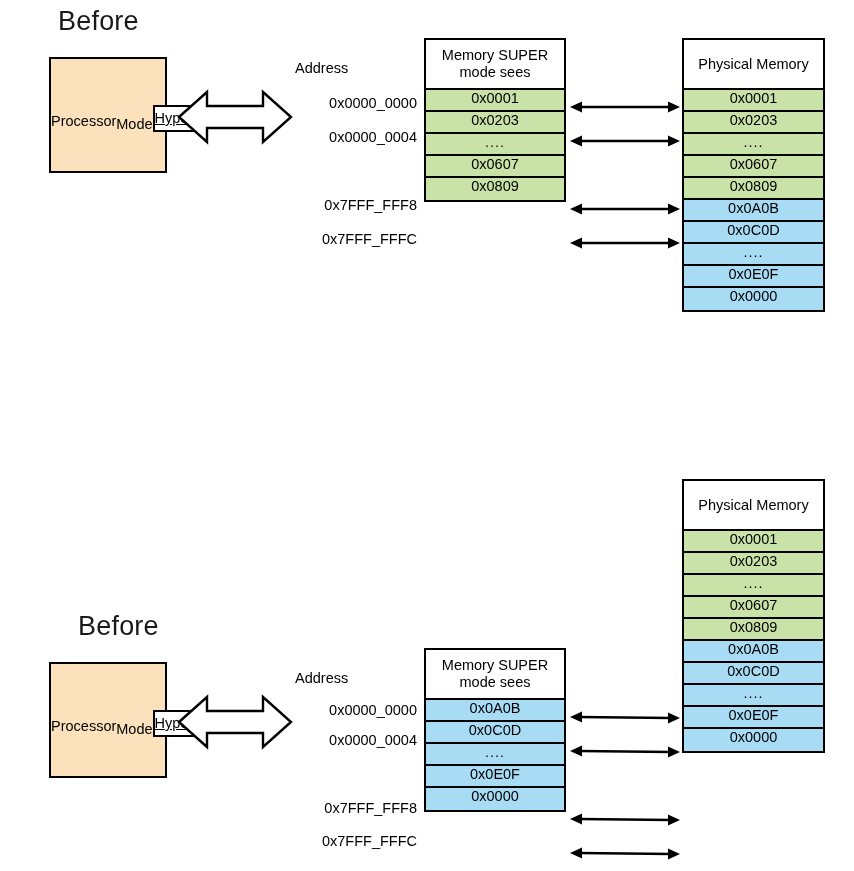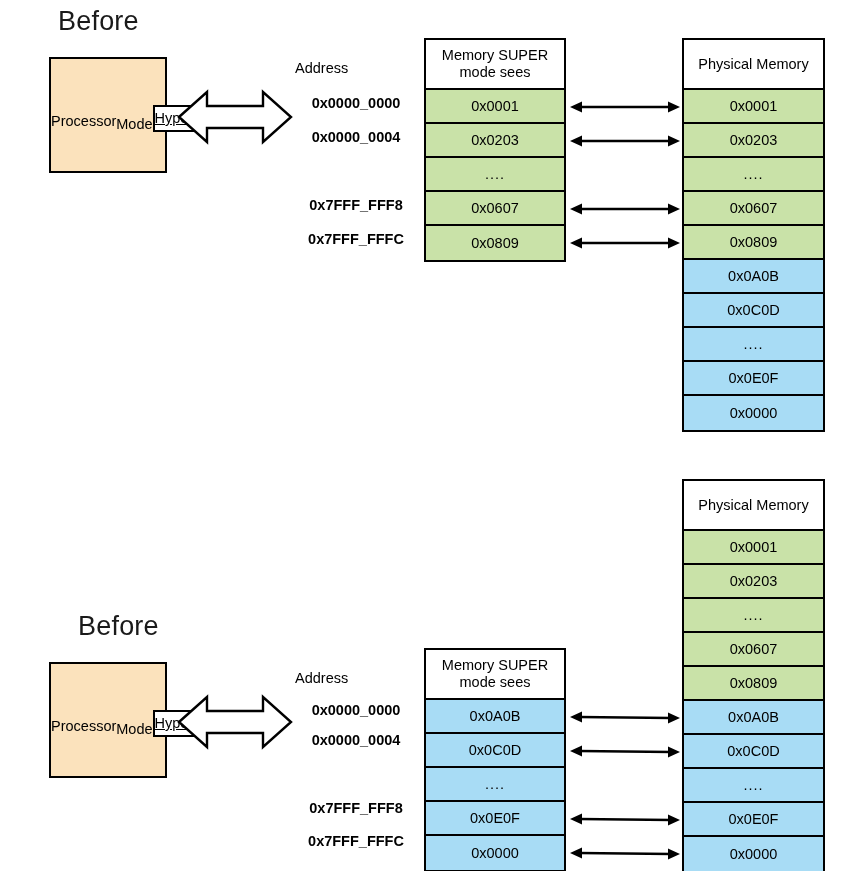--- a/index.html
+++ b/index.html
@@ -30,32 +30,32 @@
     font-size:14.5px;
     text-decoration:underline;
   }
 
   
   .big-arrow{position:absolute;width:116px;height:58px;}
 
   
   .addr-col{position:absolute;width:122px;text-align:center;}
   .addr-head{position:absolute;width:122px;text-align:left;font-size:14.5px;white-space:nowrap;}
-  .addr-item{position:absolute;width:122px;text-align:center;font-size:14.5px;white-space:nowrap;font-weight:bold;}
+  .addr-item{position:absolute;width:122px;text-align:right;font-size:14.5px;white-space:nowrap;}
 
   
   .mem-table{position:absolute;border:2px solid #000;box-sizing:border-box;background:#fff;}
   .mem-head{
     box-sizing:border-box;border-bottom:2px solid #000;background:#fff;
     display:flex;flex-direction:column;align-items:center;justify-content:center;
     font-size:14.5px;line-height:17px;text-align:center;
   }
   .mem-row{
-    box-sizing:border-box;height:34px;border-bottom:2px solid #000;
-    display:flex;align-items:center;justify-content:center;
+    box-sizing:border-box;height:22px;border-bottom:2px solid #000;
+    display:flex;justify-content:center;
     font-size:14.5px;
   }
   .mem-row:last-child{border-bottom:none;}
   .mem-row.green{background:#c9e2a8;}
   .mem-row.blue{background:#a8dcf5;}
   .mem-row .dots{letter-spacing:1px;font-size:14.5px;}
 
   
   .conn{position:absolute;height:14px;}
 </style>

